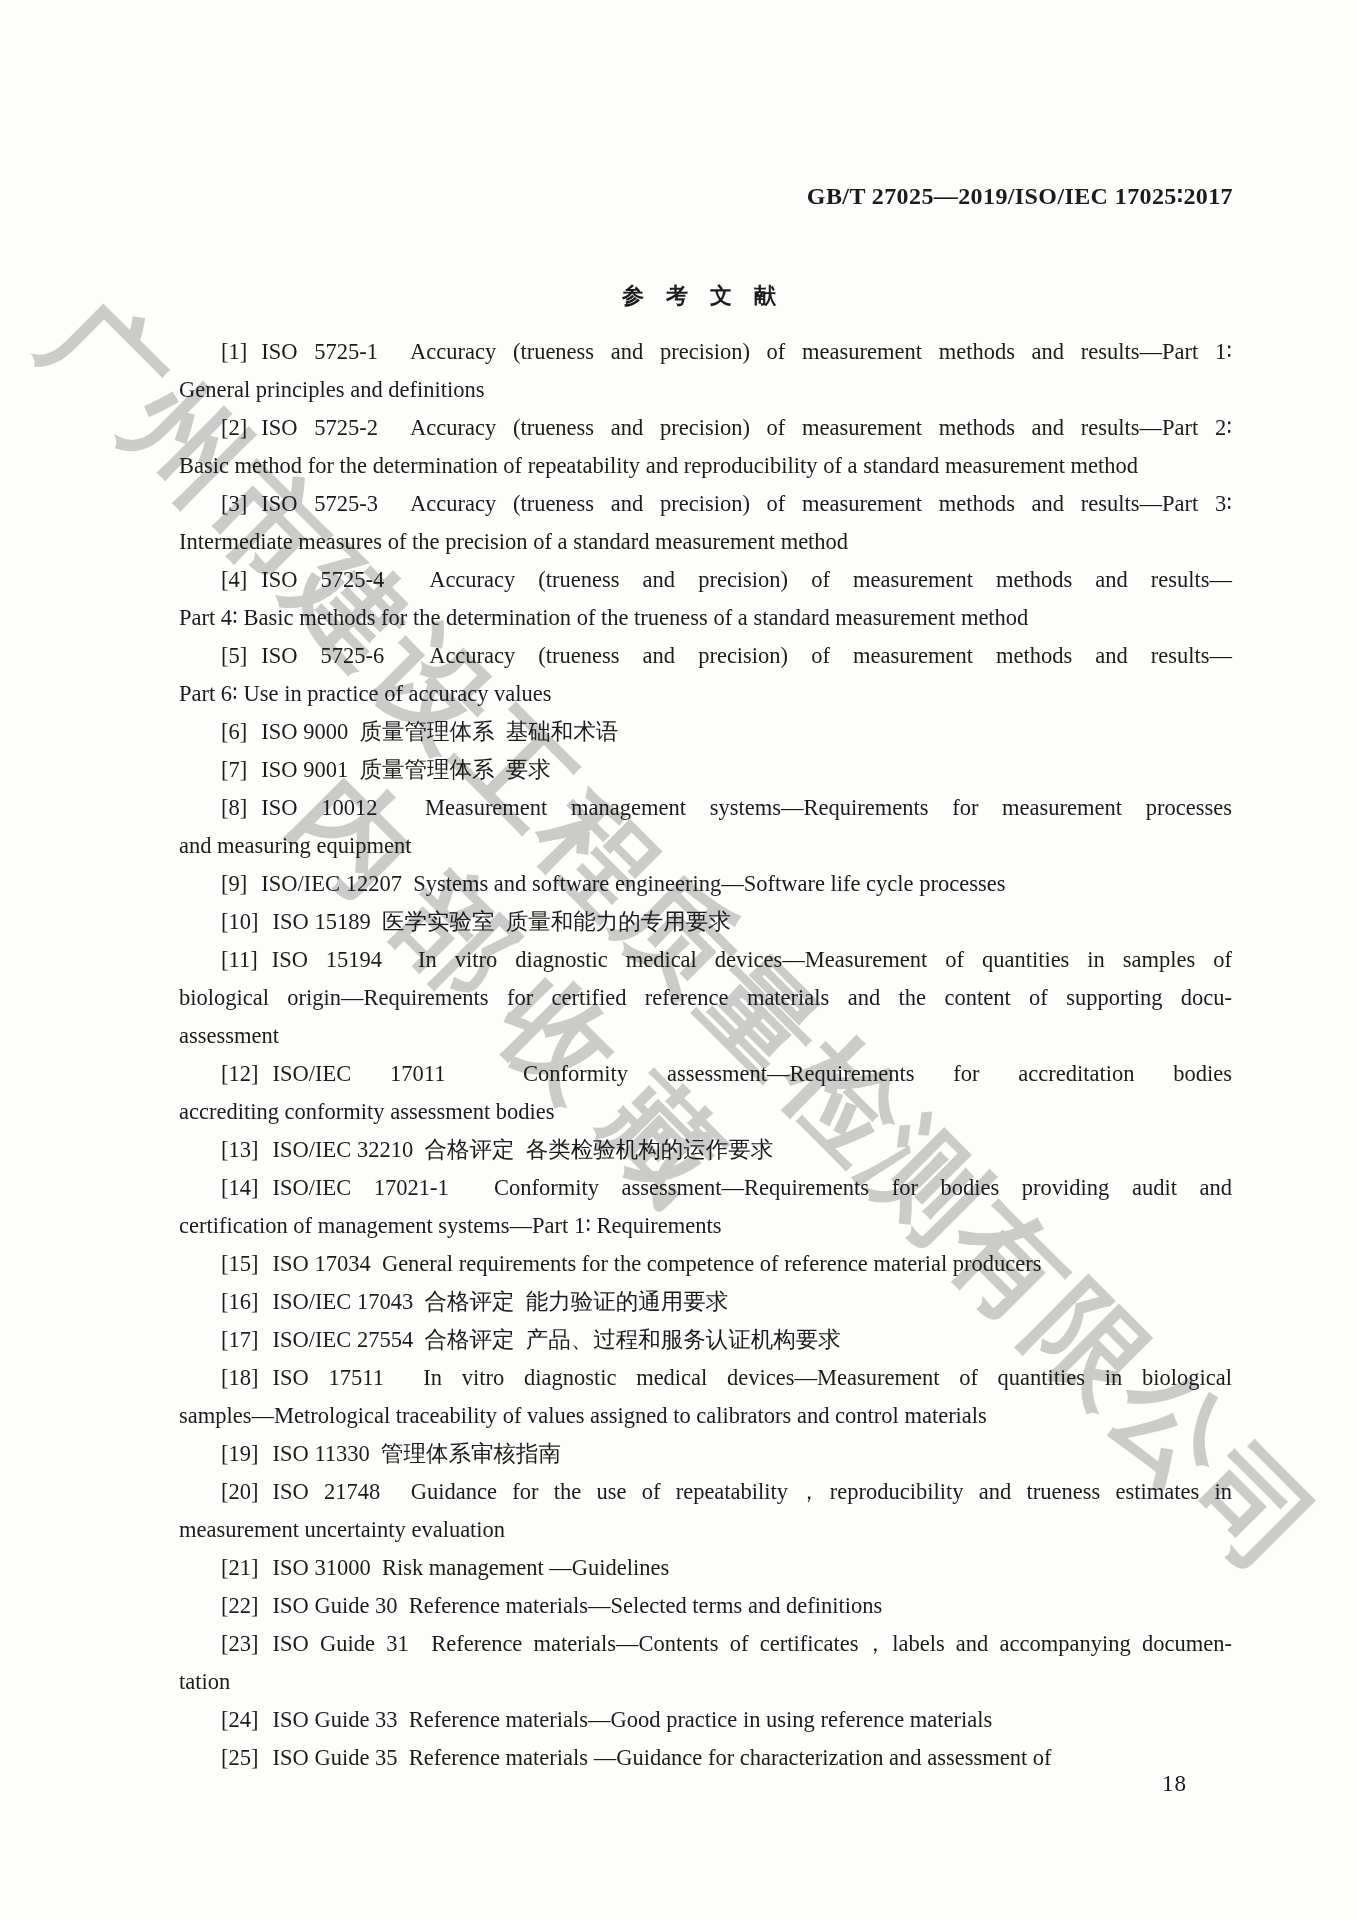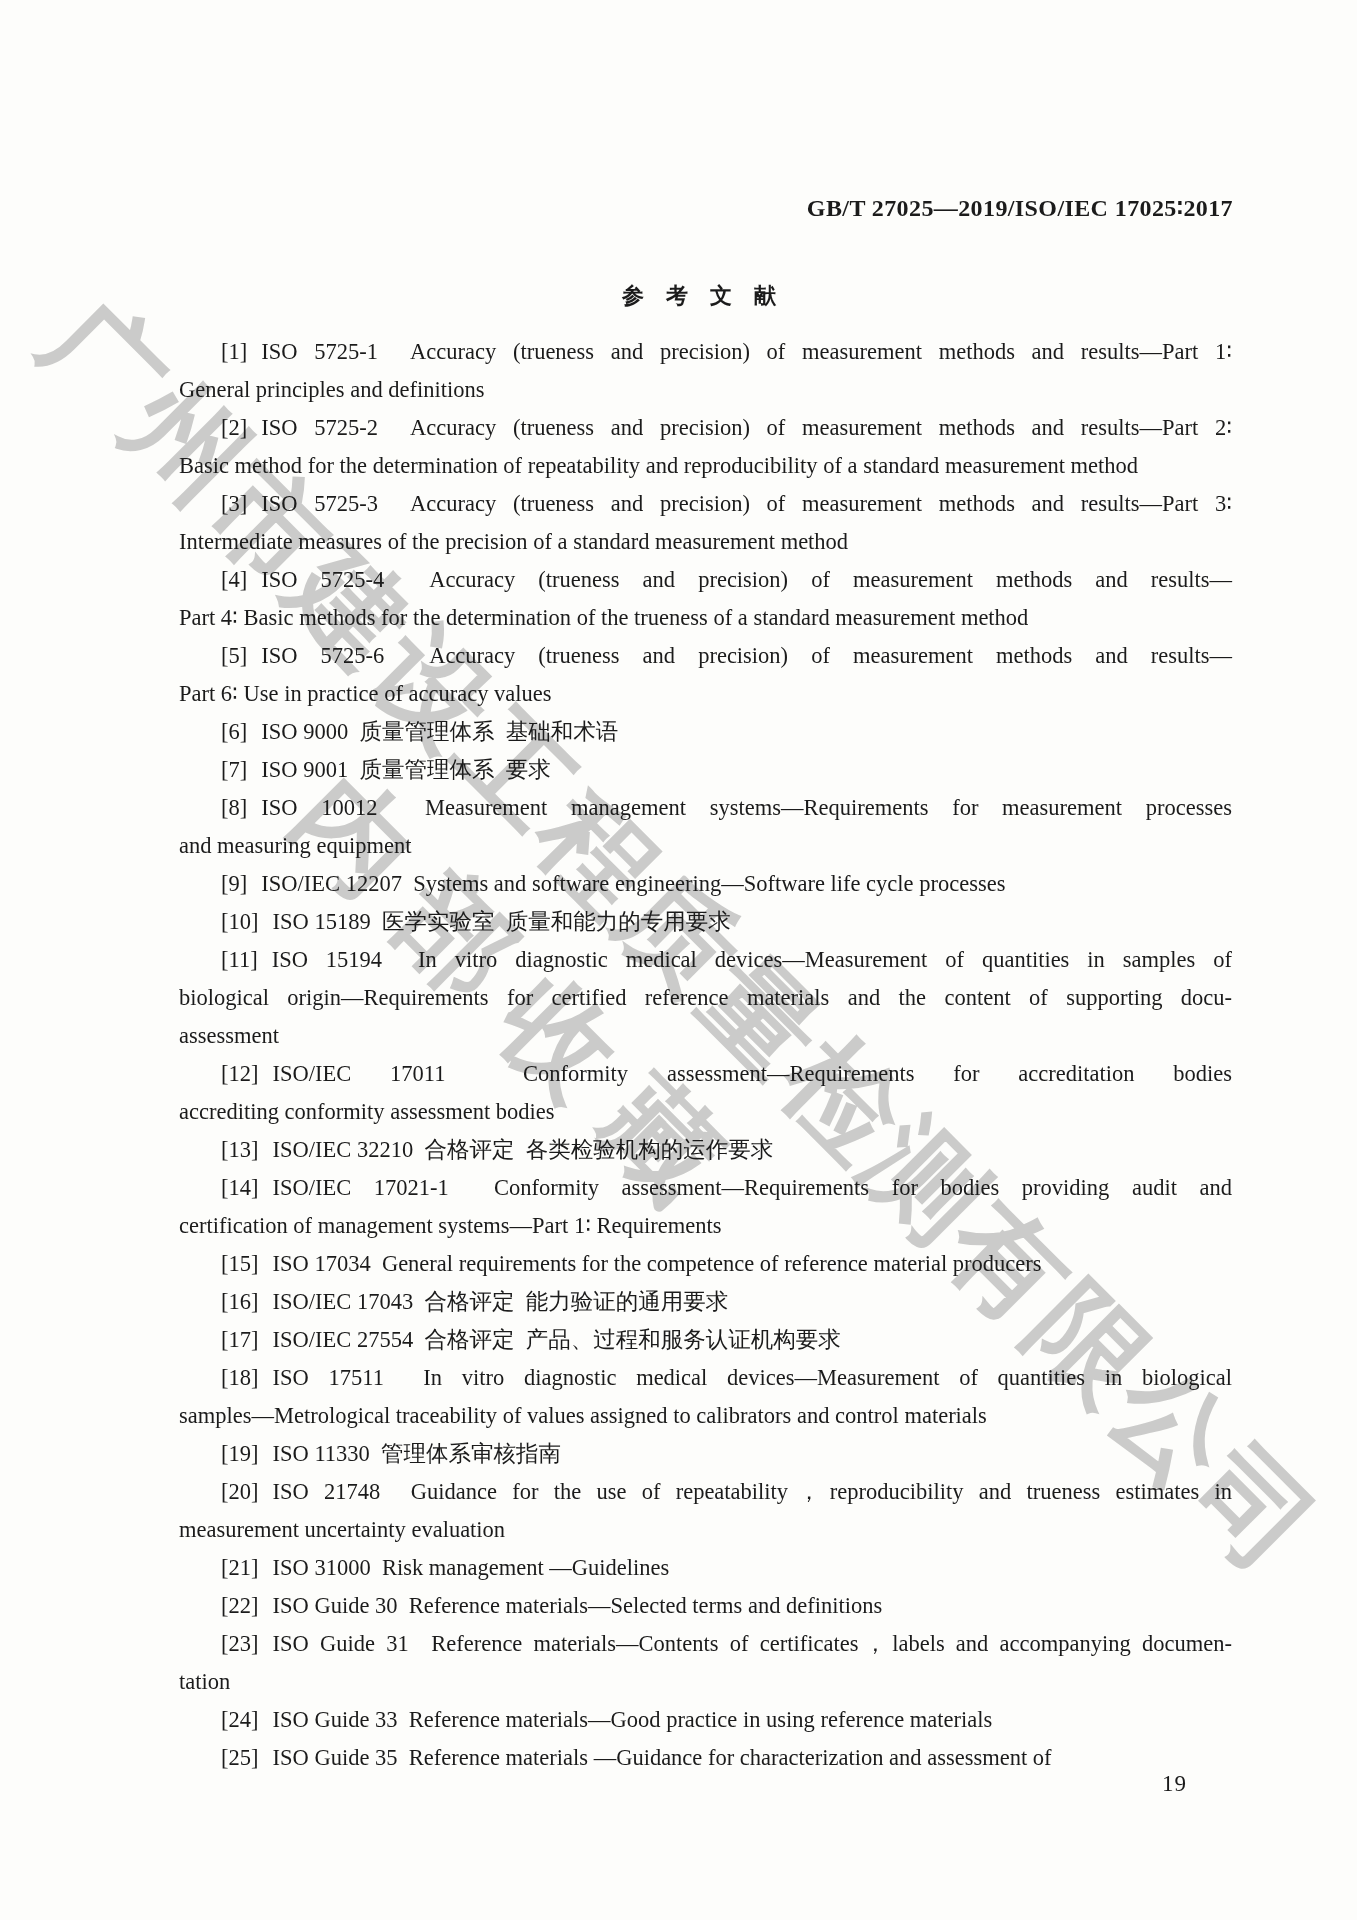--- a/index.html
+++ b/index.html
@@ -9,21 +9,20 @@
     margin:0 auto;
     background:#fdfdfb;
     overflow:hidden;
     font-family:"Liberation Serif","DejaVu Serif",serif;
     color:#1b1b1b;
   }
   .doc-number{
     position:absolute;top:182px;right:124px;
     font-size:24px;font-weight:700;letter-spacing:0.4px;
     white-space:nowrap;
-    margin-top:12px;
   }
   .section-title{
     position:absolute;top:281px;left:166px;width:1066px;
     text-align:center;
     font-size:22px;font-weight:700;
     letter-spacing:22px;text-indent:22px;
     white-space:nowrap;
   }
   .refs{
     position:absolute;top:333px;left:166px;width:1066px;
@@ -105,16 +104,16 @@
         <div class="ln first just"><span class="ref-label">[20]</span><span>ISO 21748  Guidance for the use of repeatability，reproducibility and trueness estimates in</span></div>
         <div class="ln"><span>measurement uncertainty evaluation</span></div>
         <div class="ln first"><span class="ref-label">[21]</span><span>ISO 31000  Risk management —Guidelines</span></div>
         <div class="ln first"><span class="ref-label">[22]</span><span>ISO Guide 30  Reference materials—Selected terms and definitions</span></div>
         <div class="ln first just"><span class="ref-label">[23]</span><span>ISO Guide 31  Reference materials—Contents of certificates，labels and accompanying documen-</span></div>
         <div class="ln"><span>tation</span></div>
         <div class="ln first"><span class="ref-label">[24]</span><span>ISO Guide 33  Reference materials—Good practice in using reference materials</span></div>
         <div class="ln first"><span class="ref-label">[25]</span><span>ISO Guide 35  Reference materials —Guidance for characterization and assessment of</span></div>
       </div>
 
-    <div class="page-number">19</div>
+    <div class="page-number">18</div>
 
   </div>
 </div>
 
 </body></html>

